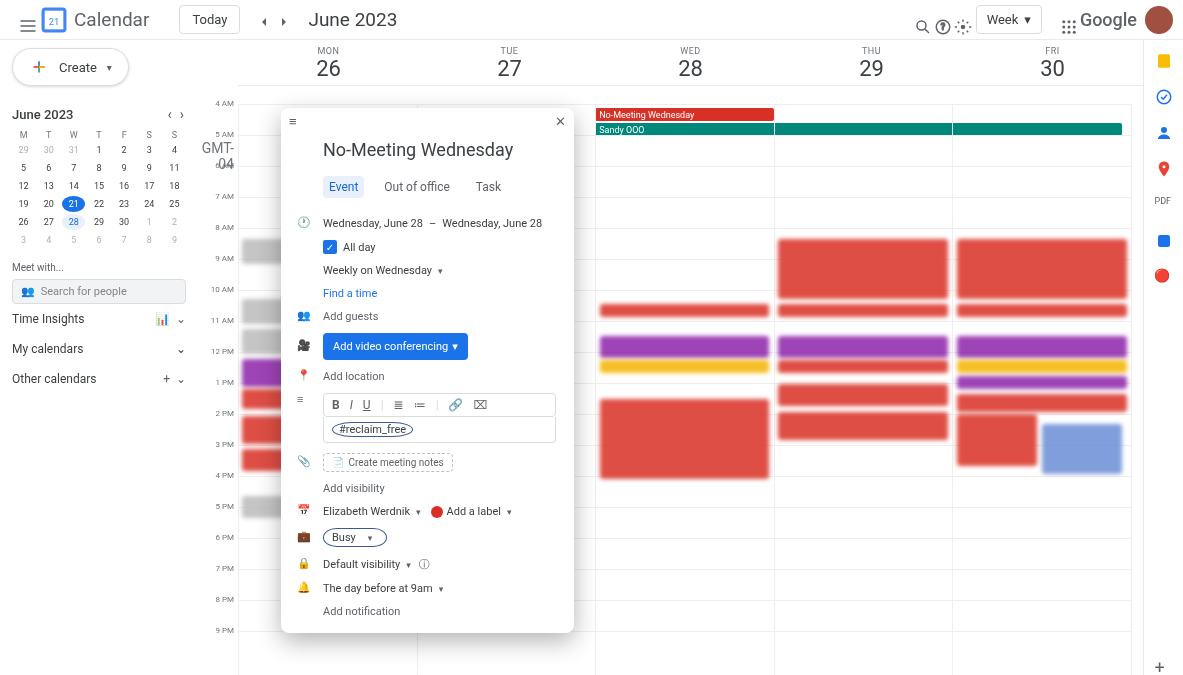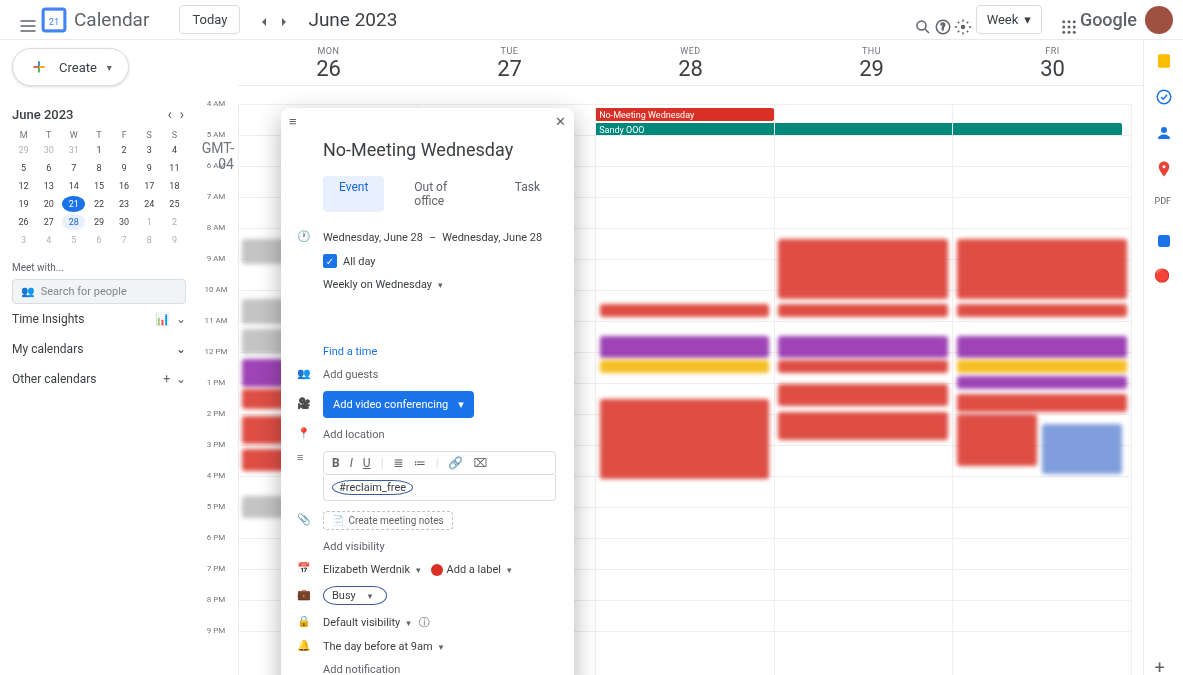--- a/index.html
+++ b/index.html
@@ -39,49 +39,49 @@
 .search-box { border:1px solid #dadce0; border-radius:4px; padding:5px 8px; display:flex; align-items:center; gap:6px; width:100%; font-size:11px; color:#80868b; background:#f1f3f4; }
 .side-row { display:flex; justify-content:space-between; align-items:center; font-size:12px; color:#3c4043; padding:8px 0; cursor:pointer; }
 .side-icons{display:flex;gap:6px;color:#5f6368;}
 
 .calendar-area { flex:1; position:relative; overflow:hidden; }
 .day-header { display:flex; margin-left:40px; border-bottom:1px solid #e8eaed; }
 .day-col-head { flex:1; text-align:center; padding:6px 0 4px; }
 .day-name { font-size:9px; color:#70757a; letter-spacing:.5px; }
 .day-num { font-size:22px; color:#3c4043; }
 .time-col { position:absolute; left:0; top:64px; width:40px; font-size:8px; color:#70757a; }
-.time-label { height:31px; text-align:center; padding-right:4px; position:relative; top:-5px; }
+.time-label { height:31px; text-align:right; padding-right:4px; position:relative; top:-5px; }
 .allday-band { position:absolute; left:40px; right:12px; top:68px; height:30px; }
 .chip { position:absolute; font-size:9px; color:#fff; padding:2px 4px; border-radius:2px; height:13px; overflow:hidden; }
 .grid { position:absolute; left:40px; right:12px; top:64px; bottom:0; }
 .grid-col { position:absolute; top:0; bottom:0; border-left:1px solid #eee; }
 .grid-row { position:absolute; left:0; right:0; border-top:1px solid #eee; }
 .event-blur { position:absolute; border-radius:3px; filter:blur(2px); opacity:.85; }
 
 .right-rail { width:40px; display:flex; flex-direction:column; align-items:center; padding-top:12px; gap:18px; border-left:1px solid #e8eaed; }
 .rail-icon { width:18px; height:18px; }
 
 
 .dialog { position:absolute; left:281px; top:108px; width:293px; background:#fff; border-radius:8px; box-shadow:0 8px 24px rgba(0,0,0,.3); z-index:50; padding-bottom:10px; }
 .dlg-head { display:flex; justify-content:space-between; padding:6px 8px; color:#5f6368; }
 .drag-handle{cursor:grab;}
 .close-x{cursor:pointer;}
 .dlg-body { padding:0 18px 0 42px; position:relative; }
 .dlg-title-input { border:none; font-size:18px; color:#3c4043; width:100%; padding:4px 0; }
 .dlg-tabs { display:flex; gap:14px; font-size:12px; margin:12px 0 14px; }
-.dlg-tab { color:#5f6368; cursor:pointer; padding:4px 16px; border-radius:4px; }
+.dlg-tab { color:#5f6368; cursor:pointer; padding:4px 6px; border-radius:4px; }
 .dlg-tab.active { background:#e8f0fe; color:#1967d2; }
 .dlg-row { display:flex; align-items:center; font-size:11px; color:#3c4043; padding:5px 0; position:relative; }
 .dlg-icon { position:absolute; left:-26px; color:#5f6368; width:16px; height:16px; }
-.link-text { color:#1a73e8; cursor:pointer;margin-top:44px; }
+.link-text { color:#1a73e8; cursor:pointer; }
 .muted { color:#5f6368; }
 .xsmall{font-size:11px;}
 .checkbox { width:14px; height:14px; background:#1a73e8; border-radius:2px; display:inline-flex; align-items:center; justify-content:center; color:#fff; font-size:10px; margin-right:6px; }
 .drop-arrow { font-size:9px; color:#5f6368; margin-left:6px; }
-.vc-btn { background:#1a73e8; color:#fff; border:none; border-radius:4px; padding:7px 10px; font-size:11px; cursor:pointer; display:flex; align-items:center; gap:10px; }
+.vc-btn { background:#1a73e8; color:#fff; border:none; border-radius:4px; padding:7px 10px; font-size:11px; cursor:pointer; display:flex; align-items:center; gap:4px; }
 .toolbar { display:flex; gap:10px; border:1px solid #dadce0; border-radius:4px; padding:4px 8px; color:#5f6368; font-size:12px; align-items:center; }
 .desc-box { border:1px solid #dadce0; border-top:none; border-radius:0 0 4px 4px; padding:6px 8px; font-size:11px; color:#3c4043; }
 .circled { border:1px solid #3b5998; border-radius:50%/100%; padding:0 6px; }
 .notes-btn { border:1px dashed #c0c0c0; border-radius:4px; padding:3px 8px; font-size:10px; color:#5f6368; display:inline-flex; align-items:center; gap:4px; cursor:pointer; }
 .label-dot { width:12px; height:12px; border-radius:50%; background:#d93025; display:inline-block; margin-right:4px; vertical-align:middle; }
 .busy-sel { border:1px solid #3b5998; border-radius:50%/120%; padding:2px 14px 2px 8px; display:inline-flex; align-items:center; gap:6px; }
 .dlg-footer { display:flex; justify-content:flex-end; gap:10px; padding:10px 14px 0; }
 .more-btn { background:none; border:none; color:#5f6368; font-size:12px; cursor:pointer; }
 .save-btn { background:#1a73e8; color:#fff; border:none; border-radius:4px; padding:8px 18px; font-size:13px; cursor:pointer; }
 svg{display:block;}

